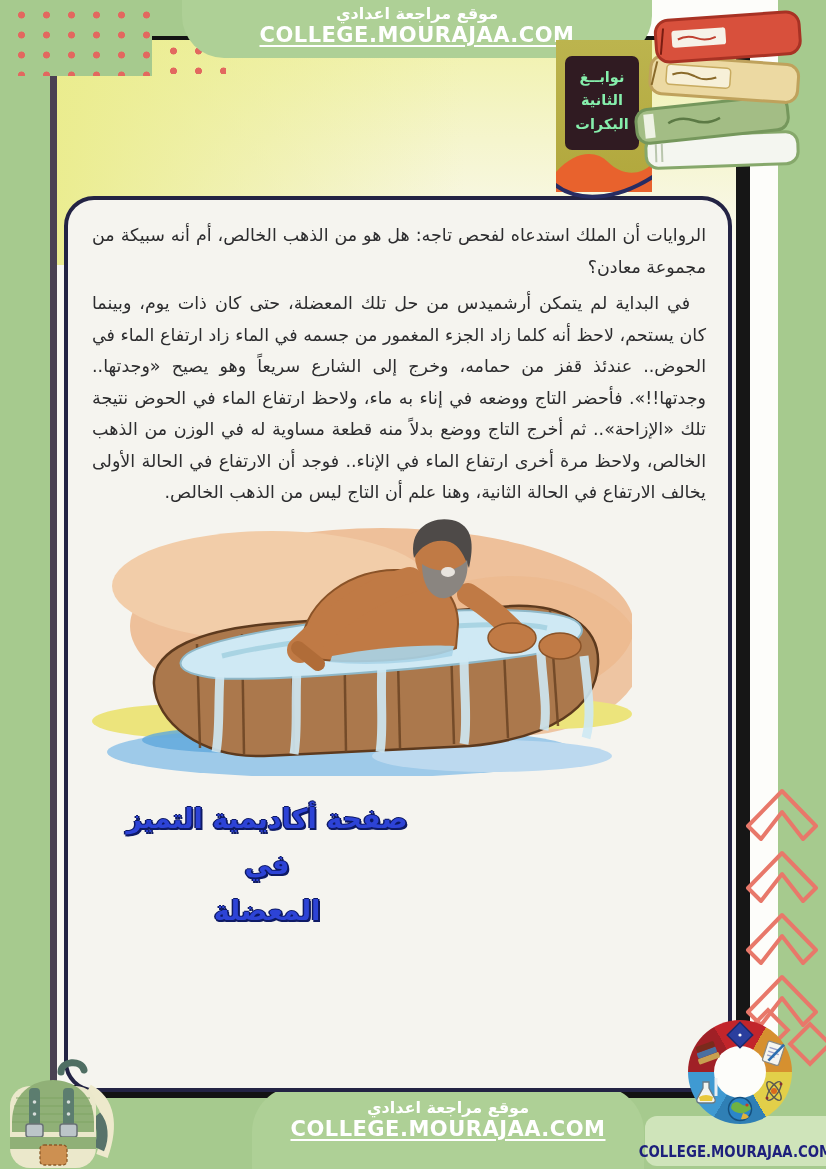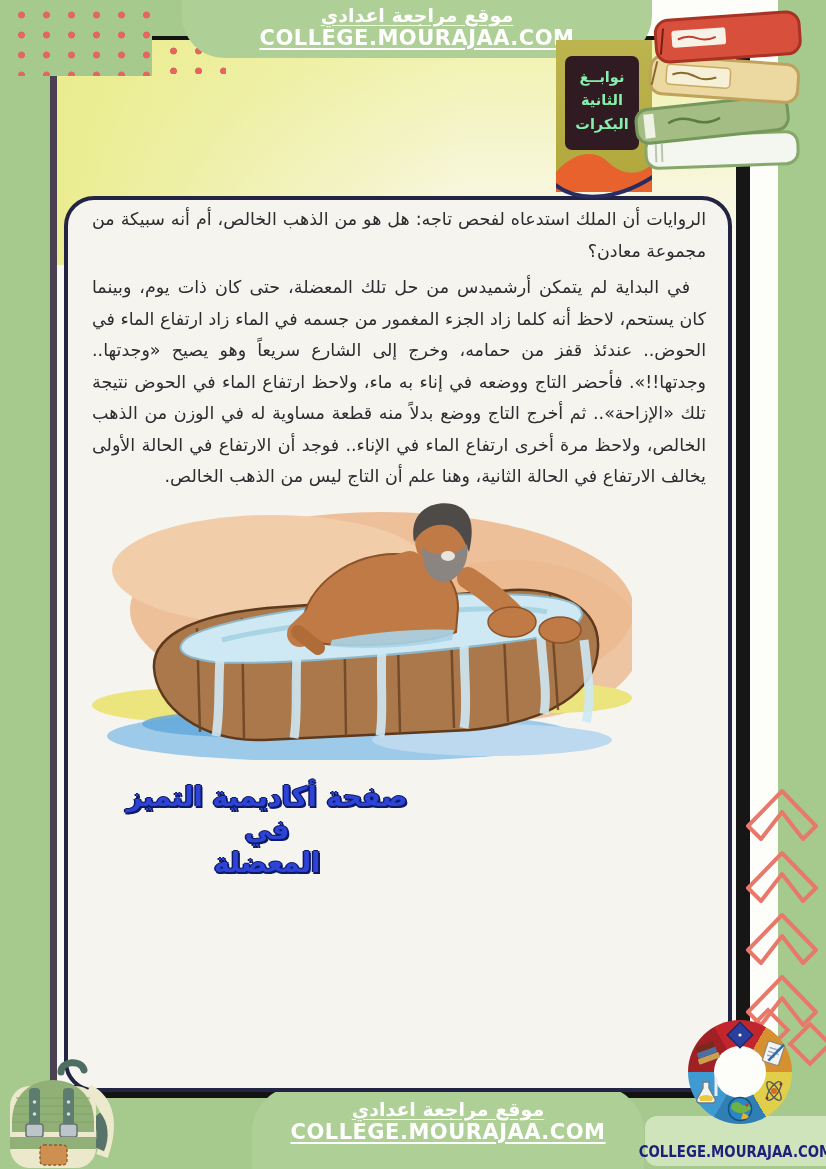--- a/index.html
+++ b/index.html
@@ -21,41 +21,41 @@
   
   .dots{background-image:radial-gradient(circle, #e2685f 0 3.2px, rgba(0,0,0,0) 3.8px);
     background-size:25px 20px;background-position:9px 5px;}
   .dots-corner{position:absolute;left:0;top:0;width:152px;height:76px;background-color:#a6ca8e;}
   .dots-overlay{position:absolute;left:152px;top:36px;width:74px;height:38px;}
 
   
   .bubble{position:absolute;background:#aed096;text-align:center;color:#ffffff;}
   .bubble-top{left:182px;top:0;width:470px;height:58px;border-radius:0 0 42px 42px;padding-top:4px;box-sizing:border-box;}
   .bubble-bottom{left:252px;top:1086px;width:392px;height:83px;border-radius:46px 46px 0 0;padding-top:12px;box-sizing:border-box;}
-  .banner-ar{display:block;font-size:19px;font-weight:bold;text-decoration:underline;text-underline-offset:3px;direction:rtl;}
+  .banner-ar{display:block;font-size:16px;font-weight:bold;text-underline-offset:3px;direction:rtl;}
   .banner-en{display:block;font-size:21px;font-weight:bold;letter-spacing:.5px;text-decoration:underline;text-underline-offset:3px;}
 
   
   .ribbon{position:absolute;left:556px;top:40px;width:96px;height:150px;background:linear-gradient(#bcb44e,#b1a73c);z-index:4;}
   .ribbon-badge{position:absolute;left:9px;top:16px;width:74px;height:94px;background:#301b22;border-radius:7px;
     color:#86efac;direction:rtl;text-align:center;font-weight:bold;font-size:14.5px;line-height:1.62;padding-top:10px;box-sizing:border-box;}
   .ribbon-wave{position:absolute;left:0;bottom:-14px;}
 
   
   .frame{position:absolute;left:64px;top:196px;width:668px;height:896px;box-sizing:border-box;
-    border:4px solid #232344;border-radius:30px;background:#f5f4ef;padding:4px 22px 0 24px;z-index:2;}
+    border:4px solid #232344;border-radius:30px;background:#f5f4ef;padding:20px 22px 0 24px;z-index:2;}
   .frame p{direction:rtl;text-align:justify;color:#2d2d2f;font-size:17.5px;line-height:31.5px;margin:0 0 5px 0;}
   .frame p.indent{text-indent:16px;}
 
   
   .illu{width:540px;height:260px;margin:2px 38px 6px auto;}
 
   
   .stamp{width:330px;margin:10px auto 0 10px;text-align:center;direction:rtl;
-    color:#2d43d6;font-weight:bold;font-size:27px;line-height:33px;
+    color:#2d43d6;font-weight:bold;font-size:27px;line-height:46px;
     text-shadow:-1.5px 0 #0e1a66,1.5px 0 #0e1a66,0 -1.5px #0e1a66,0 1.5px #0e1a66,2px 2px 0 #0e1a66;}
 
   
   .chevrons{position:absolute;left:740px;top:786px;z-index:3;}
   .diamond{position:absolute;width:24px;height:24px;border:4px solid #e8786a;transform:rotate(45deg);z-index:3;}
   .d1{left:752px;top:1014px;}
   .d2{left:794px;top:1028px;}
 
   
   .caption-pill{position:absolute;left:645px;top:1116px;width:181px;height:50px;background:#cfe4ba;border-radius:12px 0 0 12px;z-index:4;

